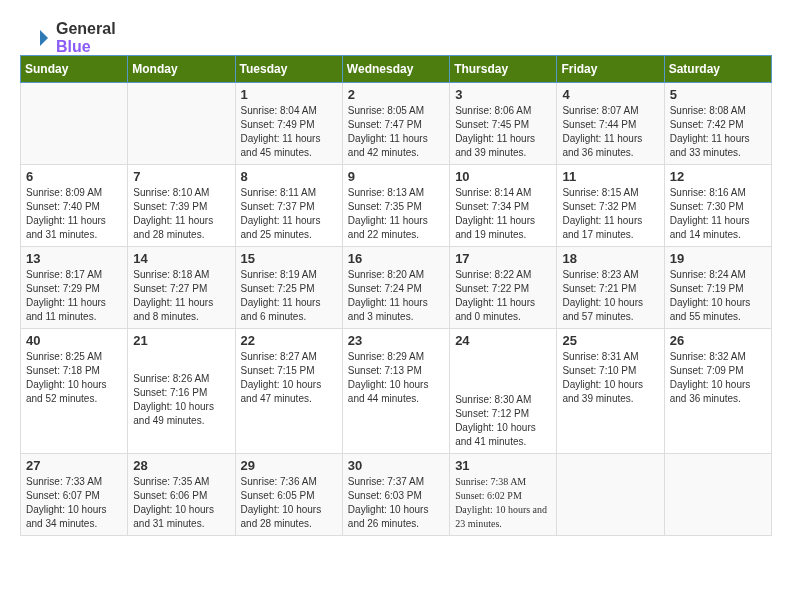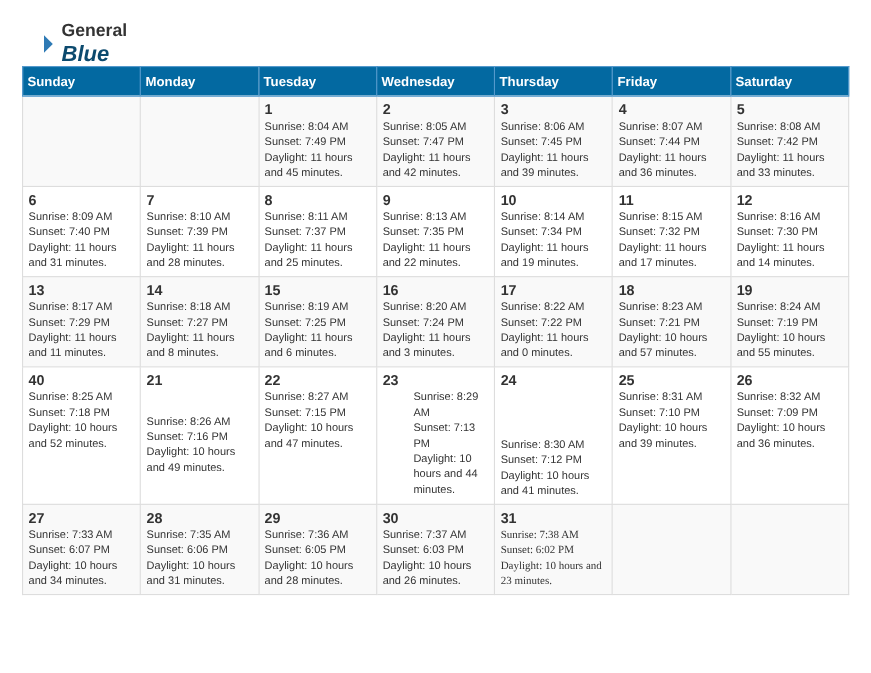--- a/index.html
+++ b/index.html
@@ -31,21 +31,21 @@
     .location-title {
       font-size: 16px;
       color: #555;
     }
     table {
       width: 100%;
       border-collapse: collapse;
       table-layout: fixed;
     }
     thead tr th {
-      background: #0369a1;
+      background: #4d7c0f;
       color: #fff;
       font-size: 12px;
       font-weight: bold;
       padding: 6px 4px;
       text-align: left;
       border: 1px solid #5599cc;
     }
     tbody tr td {
       vertical-align: top;
       border: 1px solid #ddd;
@@ -75,21 +75,21 @@
 </head>
 <body>
 
 <div class="header-area">
   <div class="logo">
     <svg width="32" height="32" viewBox="0 0 32 32">
       <polygon points="20,8 28,16 20,24" fill="#2e7ab5"></polygon>
     </svg>
     <div>
       <div style="font-size:16px;font-weight:bold;line-height:1.1;"><span style="color:#333;">Gene</span><span style="color:#333;">ral</span></div>
-      <div style="font-size:20px;font-weight:bold;color:#0c4a6e;line-height:1.1;font-style:italic;">Blue</div>
+      <div style="font-size:16px;font-weight:bold;color:#8b5cf6;line-height:1.1;">Blue</div>
     </div>
   </div>
   <div class="title-area">
     <div class="month-title"></div>
     <div class="location-title"></div>
   </div>
 </div>
 
 <table>
   <thead>
@@ -240,21 +240,21 @@
 Daylight: 10 hours and 49 minutes.</div>
         </td>
         <td>
           <span class="day-number">22</span>
           <div class="day-info" style="white-space: pre-line;">Sunrise: 8:27 AM
 Sunset: 7:15 PM
 Daylight: 10 hours and 47 minutes.</div>
         </td>
         <td>
           <span class="day-number">23</span>
-          <div class="day-info" style="white-space: pre-line; margin-left: 28px;">Sunrise: 8:29 AM
+          <div class="day-info" style="white-space: pre-line;">Sunrise: 8:29 AM
 Sunset: 7:13 PM
 Daylight: 10 hours and 44 minutes.</div>
         </td>
         <td>
           <span class="day-number">24</span>
           <div class="day-info" style="white-space: pre-line; margin-top: 45px;">Sunrise: 8:30 AM
 Sunset: 7:12 PM
 Daylight: 10 hours and 41 minutes.</div>
         </td>
         <td>

